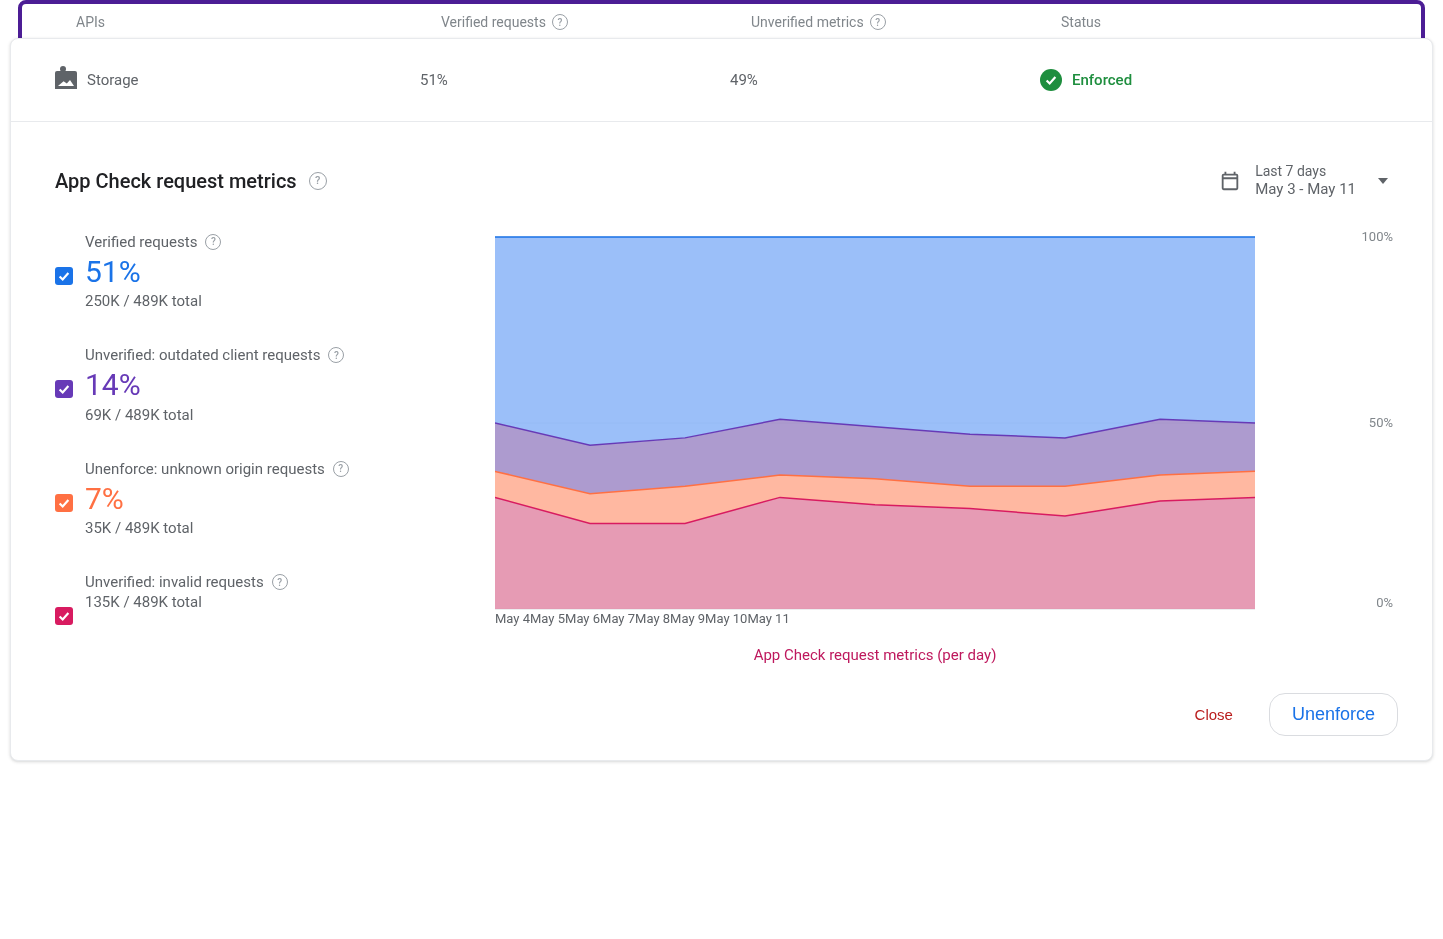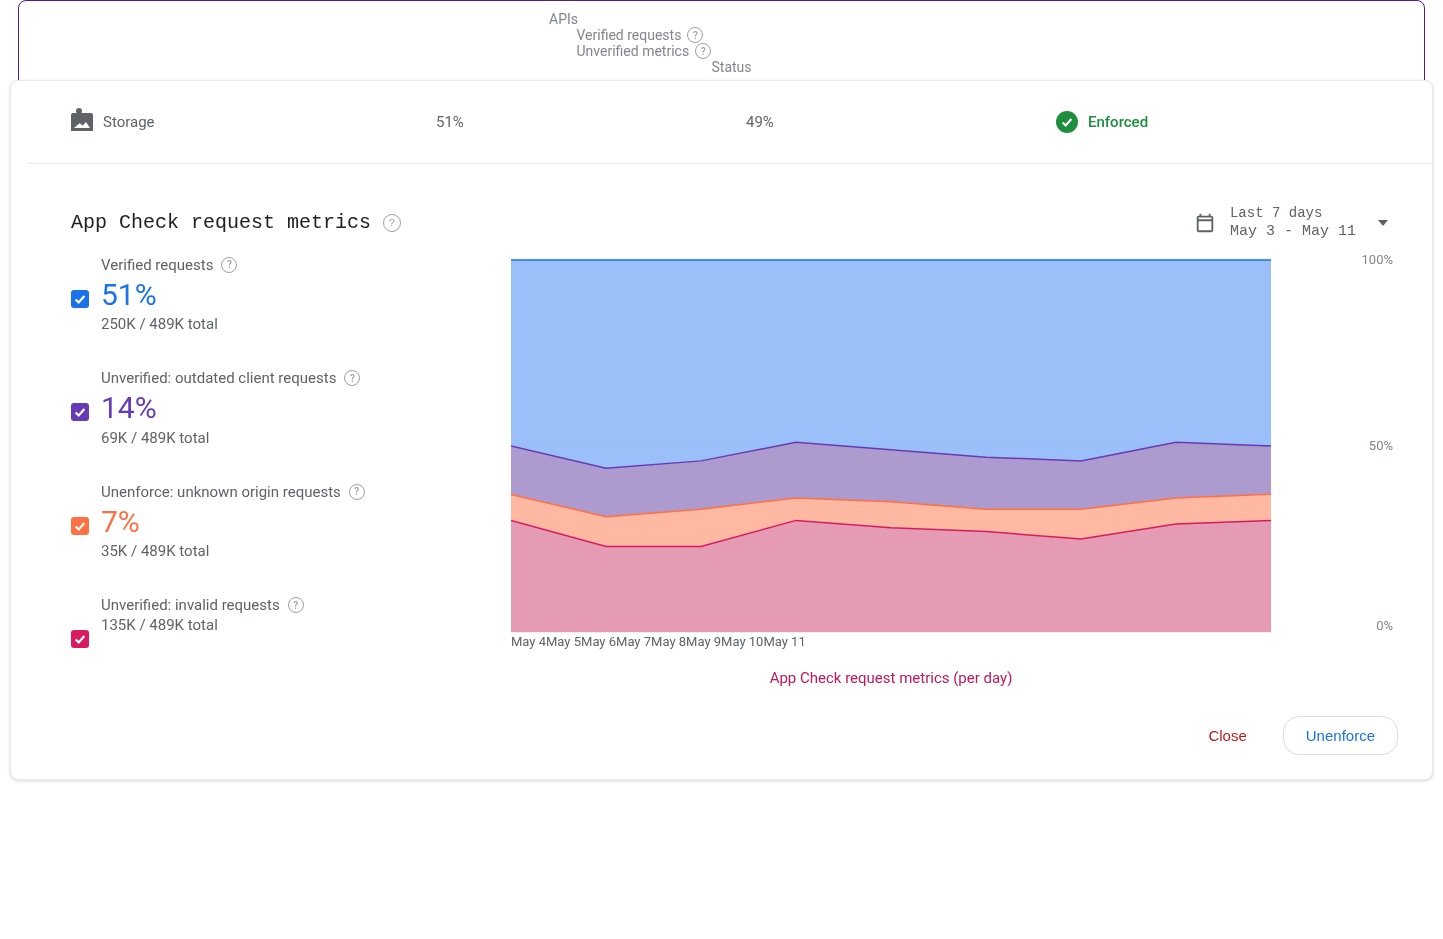--- a/index.html
+++ b/index.html
@@ -9,39 +9,37 @@
     background: #fff;
     color: #202124;
     width: 1443px;
   }
   .header-row {
     display: flex;
     align-items: center;
     padding: 10px 34px 10px 54px;
     color: #80868b;
     font-size: 14px;
-    border: 1px solid #4c1d95;
+    border: 4px solid #4c1d95;
     border-radius: 8px 8px 0 0;
     margin: 0 18px;
-    flex-direction: column;
   }
   .col-apis   { width: 365px; }
   .col-ver    { width: 310px; display:flex; align-items:center; gap:6px;}
   .col-unver  { width: 310px; display:flex; align-items:center; gap:6px;}
   .col-status { flex: 1; }
 
   .card {
     margin: 0 10px;
     border: 1px solid #e8eaed;
     border-radius: 8px;
     background: #fff;
     box-shadow: 0 1px 2px rgba(60,64,67,.1), 0 1px 3px 1px rgba(60,64,67,.08);
     position: relative;
     top: -6px;
-    padding-left: 16px;
   }
   .storage-row {
     display: flex;
     align-items: center;
     padding: 30px 34px 30px 44px;
     font-size: 15px;
     color: #5f6368;
     border-bottom: 1px solid #e8eaed;
   }
   .storage-row .col-apis { display:flex; align-items:center; gap:10px;}
@@ -50,21 +48,21 @@
   .storage-icon::after{content:""; position:absolute; bottom:3px; left:3px; right:3px; height:6px; background:#fff; clip-path: polygon(0 100%, 35% 20%, 55% 60%, 75% 0%, 100% 100%);}
   .status-cell { display:flex; align-items:center; gap:10px; color:#1e8e3e; font-weight:500;}
   .status-circle{width:22px;height:22px;border-radius:50%;background:#1e8e3e;display:flex;align-items:center;justify-content:center;}
   .status-circle svg{width:14px;height:14px;fill:none;stroke:#fff;stroke-width:2.5;}
 
   .body {
     padding: 40px 44px 20px 44px;
     display: flex;
     flex-direction: column;
   }
-  .body-top { display:flex; align-items:center; justify-content:space-between; margin-bottom: 14px; font-family: Liberation Mono, monospace;}
+  .body-top { display:flex; align-items:center; justify-content:space-between; margin-bottom: 33px;}
   .section-title { font-size:20px; font-weight:500; color:#202124; display:flex; align-items:center; gap:12px;}
   .help-icon { width:18px;height:18px;border:1.5px solid #9aa0a6;border-radius:50%;display:inline-flex;align-items:center;justify-content:center;font-size:11px;color:#9aa0a6;font-weight:500;}
   .help-icon-sm { width:16px;height:16px;border:1.5px solid #9aa0a6;border-radius:50%;display:inline-flex;align-items:center;justify-content:center;font-size:10px;color:#9aa0a6;font-weight:500;}
 
   .date-picker { display:flex; align-items:center; gap:14px; cursor:pointer;}
   .cal-icon{width:22px;height:22px;}
   .cal-icon svg{width:22px;height:22px;fill:#5f6368;}
   .date-text{display:flex;flex-direction:column;line-height:1.3;}
   .date-text .l1{color:#5f6368;font-size:14px;}
   .date-text .l2{color:#5f6368;font-size:15px;}
@@ -83,21 +81,21 @@
   .metric-sub{font-size:15px;color:#5f6368;margin-top:2px;}
 
   .chart-wrap { position:relative; width: 100%; height: 410px; }
   .chart-svg { width: 760px; height: 380px; }
   .y-label { position:absolute; right: -5px; font-size:13px; color:#80868b; }
   .x-labels { display:flex; width:760px; margin-top:-6px; font-size:13px; color:#5f6368;}
   .chart-caption{ text-align:center; width:760px; font-size:15px; color:#be185d; margin-top:20px;}
 
   .footer { display:flex; justify-content:flex-end; gap:24px; padding: 12px 34px 24px; align-items:center;}
   .btn-text { color:#b91c1c; font-size:15px; font-weight:500; background:none; border:none; cursor:pointer; padding:10px 12px;}
-  .btn-outline { color:#1a73e8; font-size:15px; font-weight:500; background:#fff; border:1px solid #dadce0; border-radius:16px; cursor:pointer; padding:10px 22px;}
+  .btn-outline { color:#1a73e8; font-size:18px; font-weight:500; background:#fff; border:1px solid #dadce0; border-radius:16px; cursor:pointer; padding:10px 22px;}
 </style>
 </head>
 <body>
 
 <div class="header-row">
   <div class="col-apis">APIs</div>
   <div class="col-ver">
     <span>Verified requests</span>
     <span class="help-icon-sm">?</span>
   </div>

